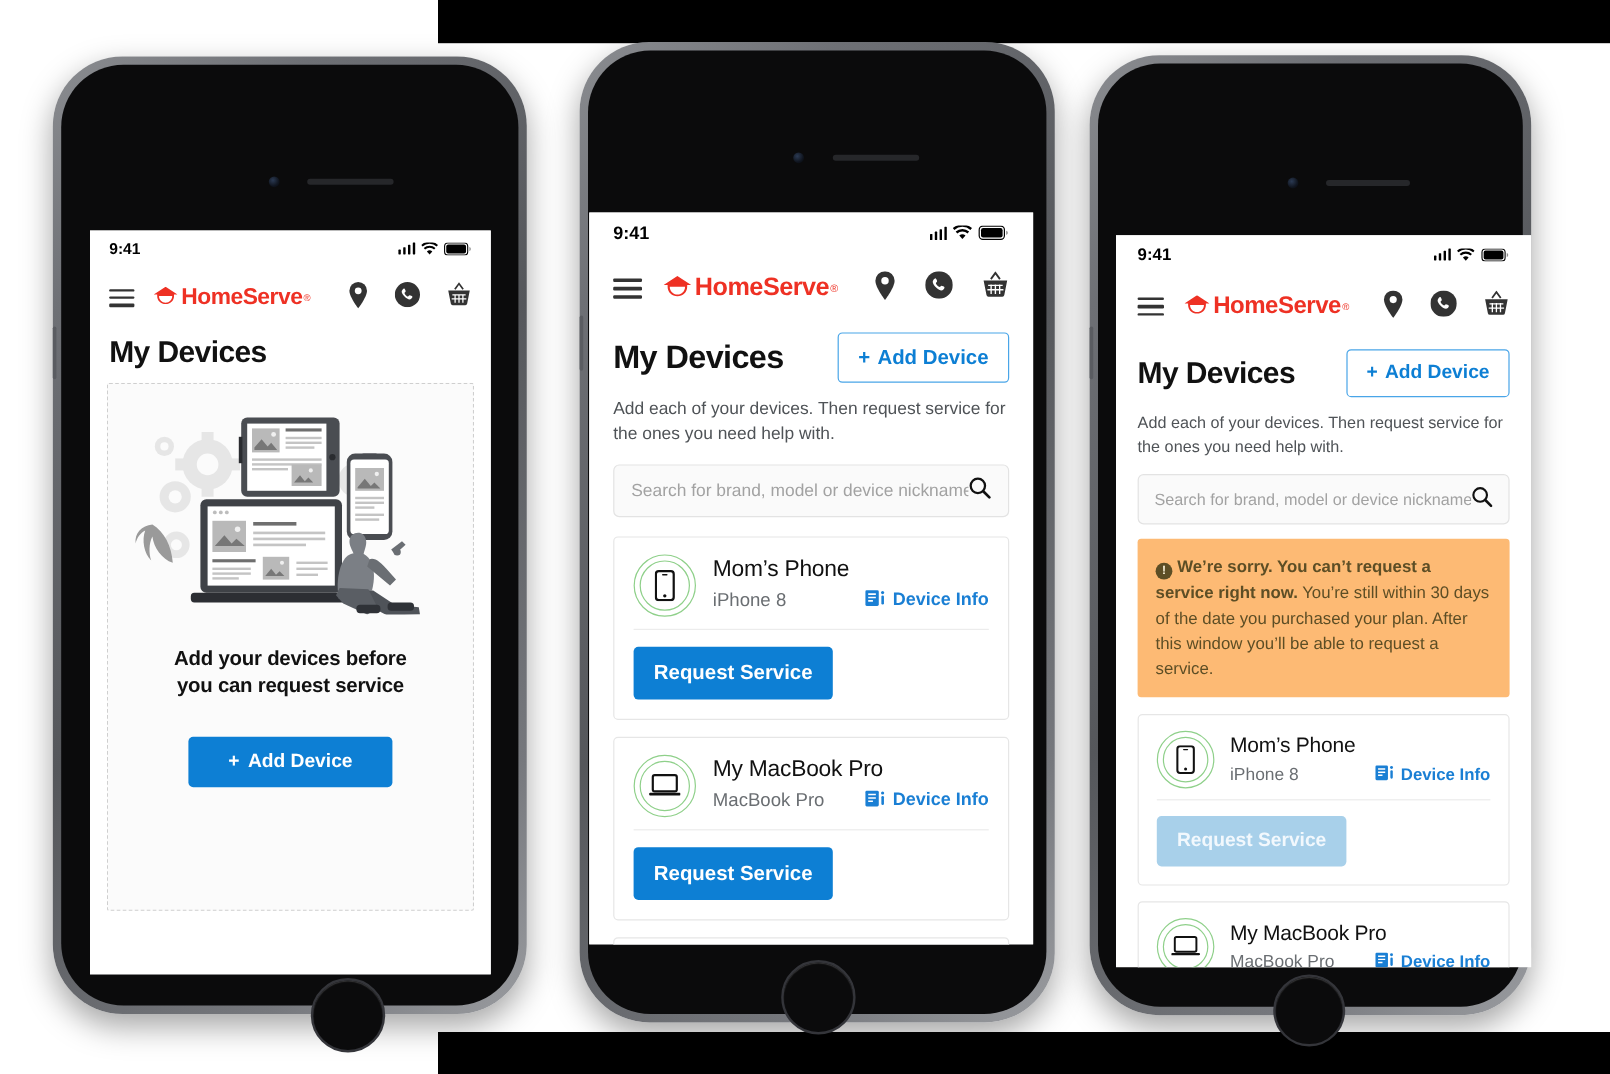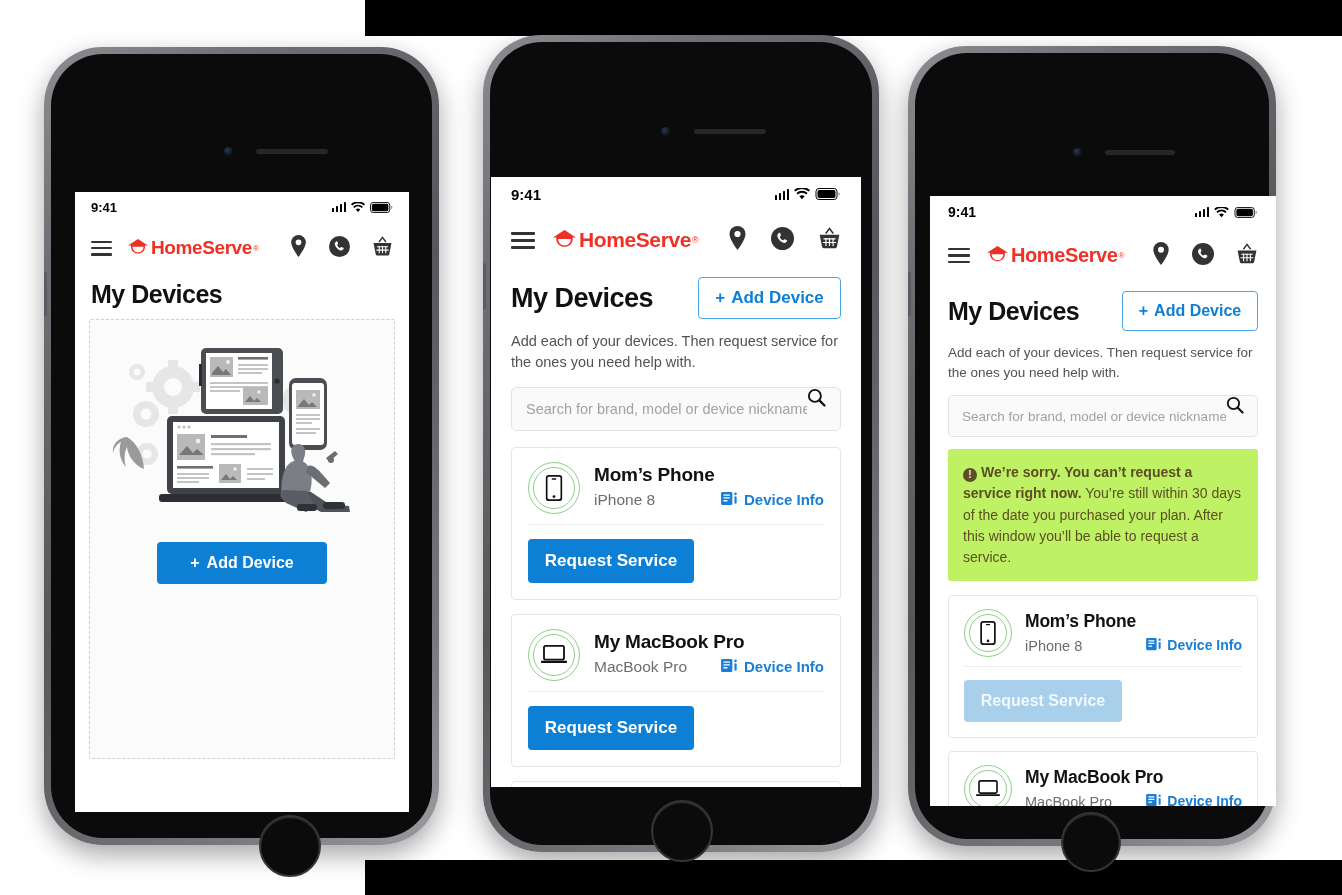--- a/index.html
+++ b/index.html
@@ -85,30 +85,30 @@
   .add-btn {
     margin-left:auto;
     border:1px solid #49a5e8; color:#0d7fd4; background:#fff;
     border-radius:4px; font-weight:bold; display:flex; align-items:center;
     justify-content:center; gap:6px; white-space:nowrap;
   }
   .subtitle { color:#4f5357; }
 
   .search {
     background:#fafafa; border:1px solid #e3e3e3; border-radius:5px;
-    display:flex; 
+    display:flex; align-items:center;
   }
   .search input {
     border:0; outline:0; background:transparent; flex:1;
     color:#9a9a9a; font-family:inherit;
   }
   .search input::placeholder { color:#a2a2a2; }
 
   .warning {
-    background:#bef264; color:#5d4e25; border-radius:3px;
+    background:#fdba74; color:#5d4e25; border-radius:3px;
   }
   .warning b { font-weight:bold; }
   .warn-ico {
     display:inline-block; border-radius:50%; background:#5d4e25; color:#fdf5dd;
     text-align:center; font-weight:bold; vertical-align:-1px;
   }
 
   .card {
     border:1px solid #e6e6e6; border-radius:4px; background:#fff;
   }
@@ -116,21 +116,21 @@
   .dev-ring {
     position:relative; flex:none; border-radius:50%;
     border:1.5px solid #8fd08a;
   }
   .dev-ring::before {
     content:""; position:absolute; inset:4px; border-radius:50%;
     border:1.5px solid #8fd08a;
   }
   .dev-ring svg { position:absolute; left:50%; top:50%; transform:translate(-50%,-50%); }
   .dev-meta { flex:1; min-width:0; }
-  .dev-name { font-weight:bold; color:#111; letter-spacing:-0.2px; }
+  .dev-name { font-weight:normal; color:#111; letter-spacing:-0.2px; }
   .dev-model-row { display:flex; align-items:center; }
   .dev-model { color:#6a6e72; }
   .dev-info {
     margin-left:auto; display:flex; align-items:flex-start; color:#1a7fd4; font-weight:bold;
   }
   .card-sep { border-top:1px solid #ececec; }
   .card-action { display:flex; justify-content:flex-start; }
   .req-btn {
     background:#0d7fd4; color:#fff; font-weight:bold; border:0; border-radius:4px;
     font-family:inherit; cursor:pointer;
@@ -348,20 +348,24 @@
               <path d="M197 124c4-2 10 3 14 8l8 9-5 5-12-10-7-6 2-6z" fill="#6a6e73"></path>
               <path d="M171 150h29l18 12 20 2 1 6-27 1-23-12-18-2 0-7z" fill="#4f5359"></path>
               <path d="M172 148l24 1 8 16-9 5-20-9-6-7 3-6z" fill="#5a5e64"></path>
               <rect x="212" y="160" width="22" height="7" rx="3" fill="#2f3237"></rect>
               <rect x="186" y="162" width="20" height="7" rx="3" fill="#2f3237"></rect>
               <circle cx="220" cy="118" r="3" fill="#6a6e73"></circle>
               <path d="M215 116l9-7 3 3-9 8-3-4z" fill="#6a6e73"></path>
             </g>
           </svg>
 
+          <div class="empty-title" style="font-size:17px; line-height:1.35; margin-top:26px;">
+            <span>Add your devices before</span><br>
+            <span>you can request service</span>
+          </div>
 
           <button class="add-solid" style="margin-top:30px; width:170px; height:42px; font-size:16px;">
             <span>+</span>
             <span>Add Device</span>
           </button>
         </div>
 
       </div>
     </div>
   </div>

